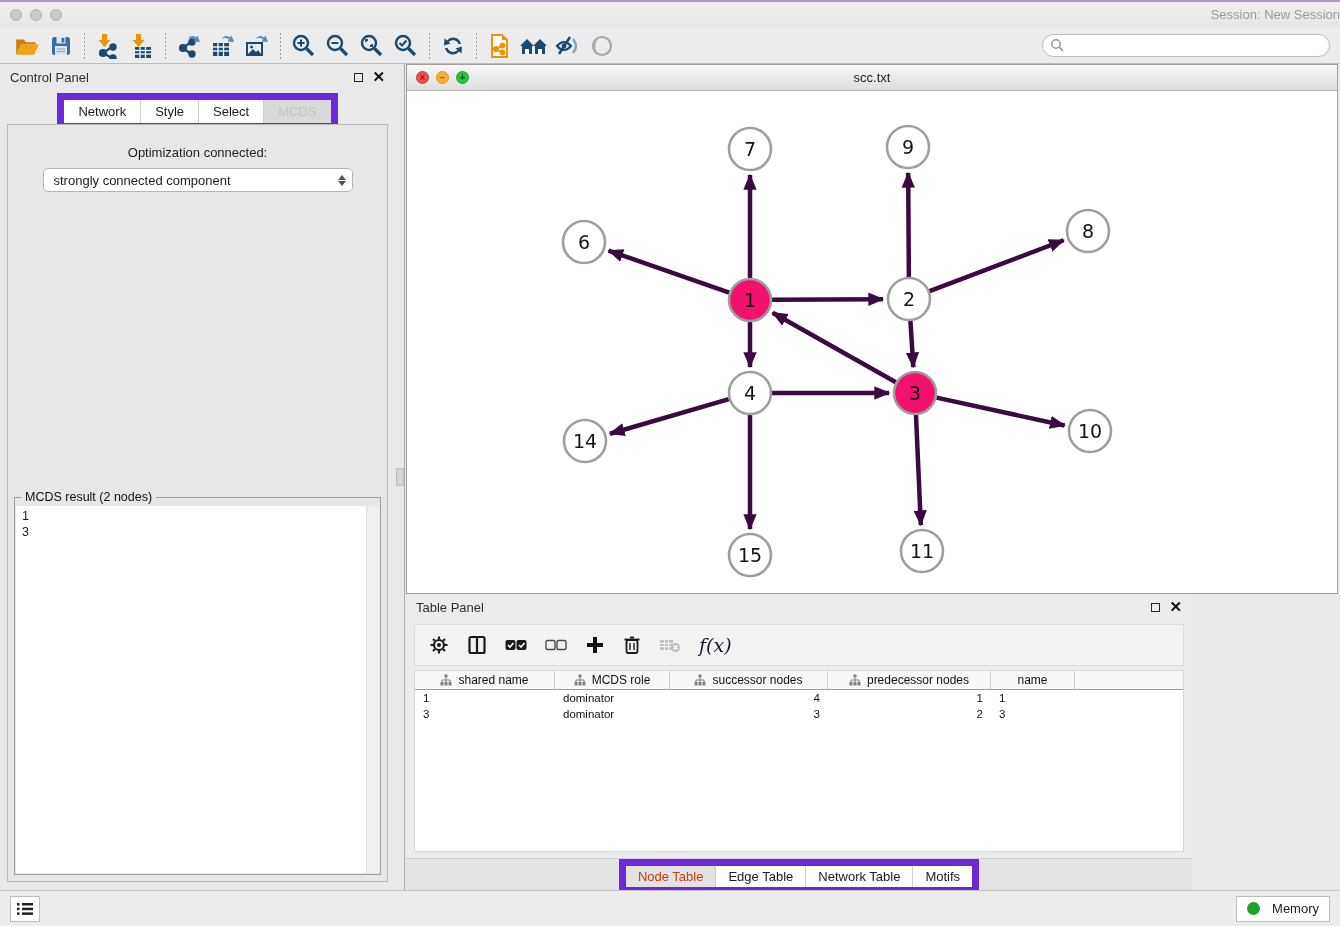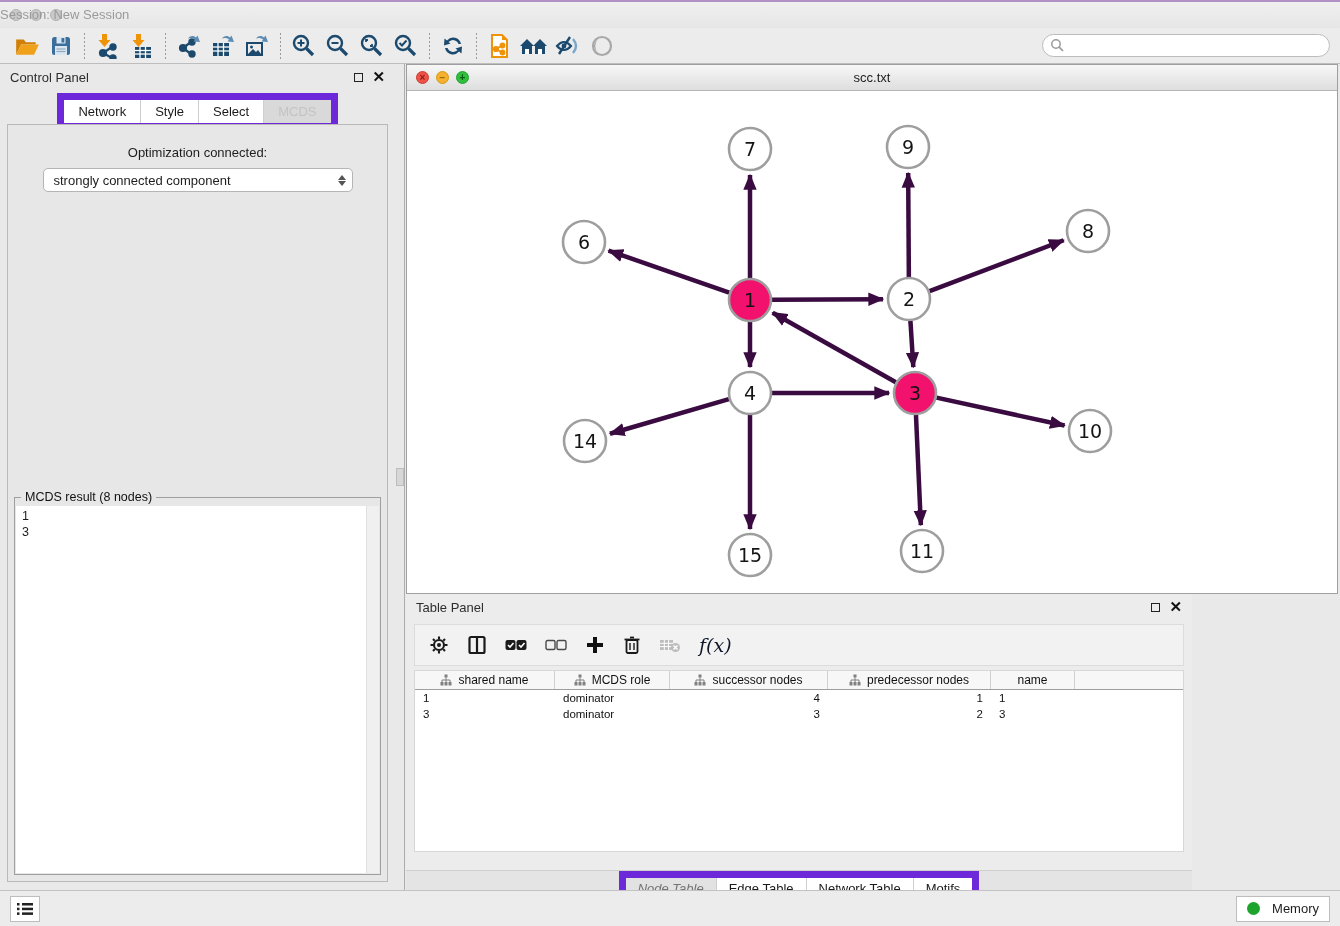--- a/index.html
+++ b/index.html
@@ -5,21 +5,21 @@
   * { margin:0; padding:0; box-sizing:border-box; }
   body { font-family:"Liberation Sans", sans-serif; background:#555; }
   #app { position:relative; width:1340px; height:926px; background:#e9e9e9;
          border-top:2px solid #b292c6; overflow:hidden; font-size:13px; color:#1d1d1d; }
 
   
   #titlebar { position:absolute; left:0; top:0; width:100%; height:26px;
               background:linear-gradient(#f0f0f0,#e6e6e6); }
   .tl-dots { position:absolute; left:10px; top:7px; display:flex; gap:8px; }
   .tl-dot { width:12px; height:12px; border-radius:50%; background:#cacaca; border:1px solid #b3b3b3; }
-  #window-title { position:absolute; left:0; right:0; top:5px; text-align:left;
+  #window-title { position:absolute; left:0; right:0; top:5px; text-align:right;
                   color:#9a9a9a; font-size:13px; }
 
   
   #toolbar { position:absolute; left:0; top:26px; width:100%; height:36px;
              background:#ececec; border-bottom:1px solid #bdbdbd;
              display:flex; align-items:center; padding:0 10px; }
   .tb-btn { width:34px; height:30px; display:flex; align-items:center; justify-content:center; }
   .tb-sep { width:1px; height:26px; margin:0 6px;
             background-image:linear-gradient(#9a9a9a 40%, transparent 40%);
             background-size:1px 4px; }
@@ -82,37 +82,37 @@
   .traffic { position:absolute; left:9px; top:6px; display:flex; gap:7px; }
   .tdot { width:13px; height:13px; border-radius:50%; font-size:10px; font-weight:bold;
           display:flex; align-items:center; justify-content:center; line-height:1; }
   .tdot.red   { background:#ee5349; border:1px solid #ce3d33; color:#8d1d12; }
   .tdot.yel   { background:#f5b02e; border:1px solid #d headers89a13; border:1px solid #d89a13; color:#99660a; }
   .tdot.grn   { background:#2fbf3c; border:1px solid #24a32f; color:#0c5e13; }
   #net-title { font-size:13px; color:#222; }
   #graph-canvas { position:relative; width:100%; height:502px; background:#fff; }
 
   
-  #table-panel { position:absolute; left:406px; top:592px; width:786px; bottom:20px; background:#ececec; }
+  #table-panel { position:absolute; left:406px; top:592px; width:786px; bottom:32px; background:#ececec; }
   #tp-toolbar { margin:4px 8px 0 8px; height:42px; background:#f2f2f2; border:1px solid #dcdcdc;
                 display:flex; align-items:center; gap:18px; padding:0 14px; }
   .tpt-icon { display:flex; align-items:center; justify-content:center; }
   .fx { font-family:"DejaVu Serif", serif; font-style:italic; font-size:19px; color:#0f172a; }
   #tp-table { margin:4px 8px 0 8px; background:#fff; border:1px solid #d7d7d7; height:182px;
               overflow:hidden; position:relative; }
   #tp-header { display:flex; height:19px; border-bottom:1px solid #9f9f9f; background:#f7f7f7; }
   .th { display:flex; align-items:center; justify-content:center; gap:6px; font-size:12px;
         border-right:1px solid #d0d0d0; color:#111; }
   .tr { display:flex; height:16px; align-items:center; }
   .td { font-size:11.5px; padding:0 8px; color:#111; overflow:hidden; white-space:nowrap; }
   #tp-footer { position:absolute; left:0; right:0; bottom:0; height:36px; background:#e4e4e4;
                border-top:1px solid #cfcfcf; display:flex; align-items:center; justify-content:center; }
   #tp-footer .tabstrip { background:#fff; }
   #tp-footer .tab { padding:3px 12px; }
-  #tp-footer .tab.active { background:#e2e2e2; color:#737373;font-style:italic; }
+  #tp-footer .tab.active { background:#e2e2e2; color:#c2410c; }
 
   
   #statusbar { position:absolute; left:0; bottom:0; width:100%; height:36px; background:#ececec;
                border-top:1px solid #c2c2c2; display:flex; align-items:center; padding:0 10px; }
   #console-button { width:30px; height:26px; background:#fff; border:1px solid #bdbdbd;
                     display:flex; align-items:center; justify-content:center; }
   #memory-button { margin-left:auto; height:26px; background:#fff; border:1px solid #bdbdbd;
                    display:flex; align-items:center; gap:12px; padding:0 10px; font-size:13px; }
   #memory-dot { width:13px; height:13px; border-radius:50%; background:#1ea32b; }
 
@@ -316,21 +316,21 @@
       <div id="criterion-row">
         <div id="criterion-select">
           <span id="criterion-value">strongly connected component</span>
           <span class="updown">
               <i class="up"></i>
               <i class="dn"></i>
             </span>
         </div>
       </div>
       <div id="result-group">
-        <div id="result-legend">MCDS result (8 nodes)</div>
+        <div id="result-legend">MCDS result (2 nodes)</div>
         <div id="result-area">
           <div id="result-lines">
               <div>1</div>
               <div>3</div>
             </div>
           <div id="result-scrollbar"></div>
         </div>
       </div>
     </div>
   </div>

